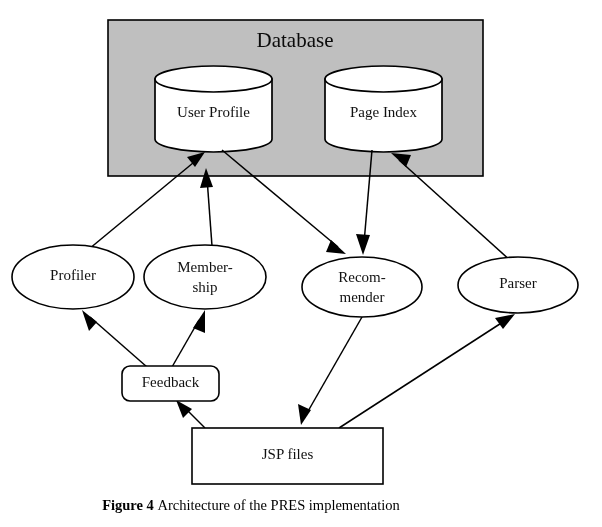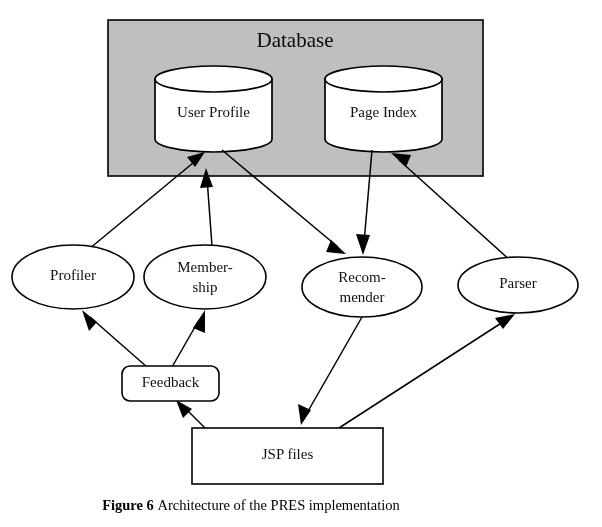--- a/index.html
+++ b/index.html
@@ -172,16 +172,16 @@
     </g>
 
     <g>
       <rect class="shape-stroke" x="192" y="428" width="191" height="56" rx="0" ry="0"></rect>
       <text class="node-label" x="287.5" y="456">JSP files</text>
     </g>
 
   </svg>
 
   <div class="caption">
-    <b>Figure 6</b><span>&nbsp;</span><span>Architecture of the PRES implementation</span>
+    <b>Figure 4</b><span>&nbsp;</span><span>Architecture of the PRES implementation</span>
   </div>
 
 </div>
 
 </body></html>

